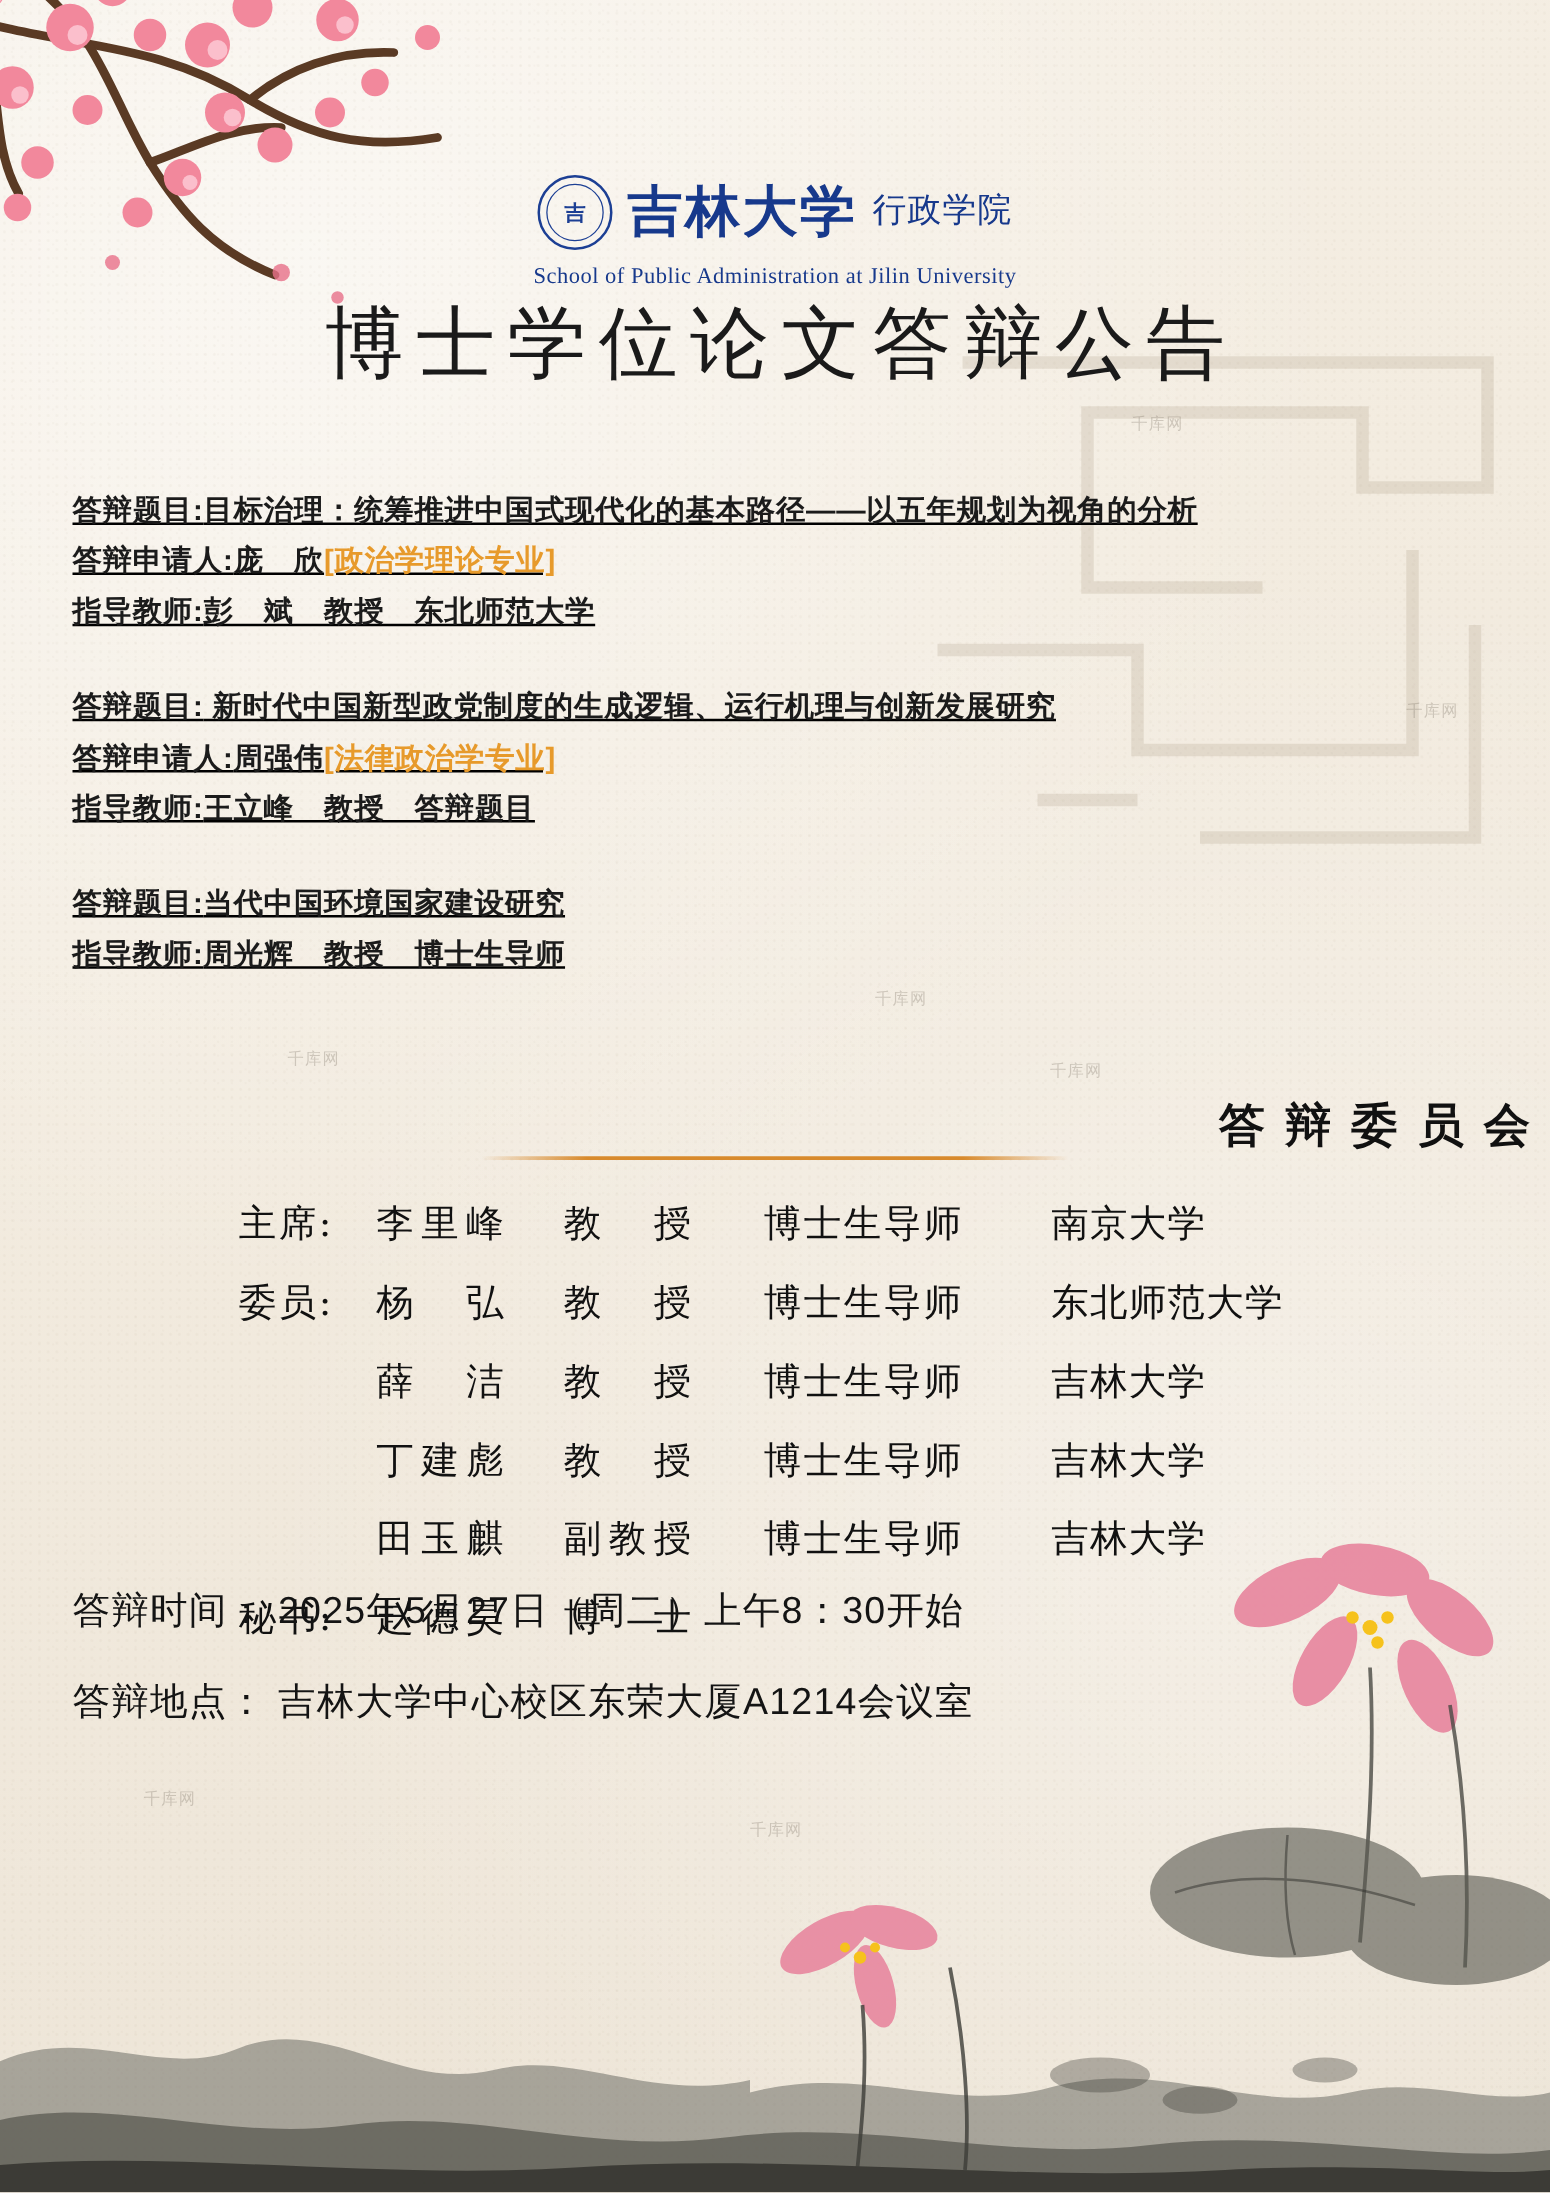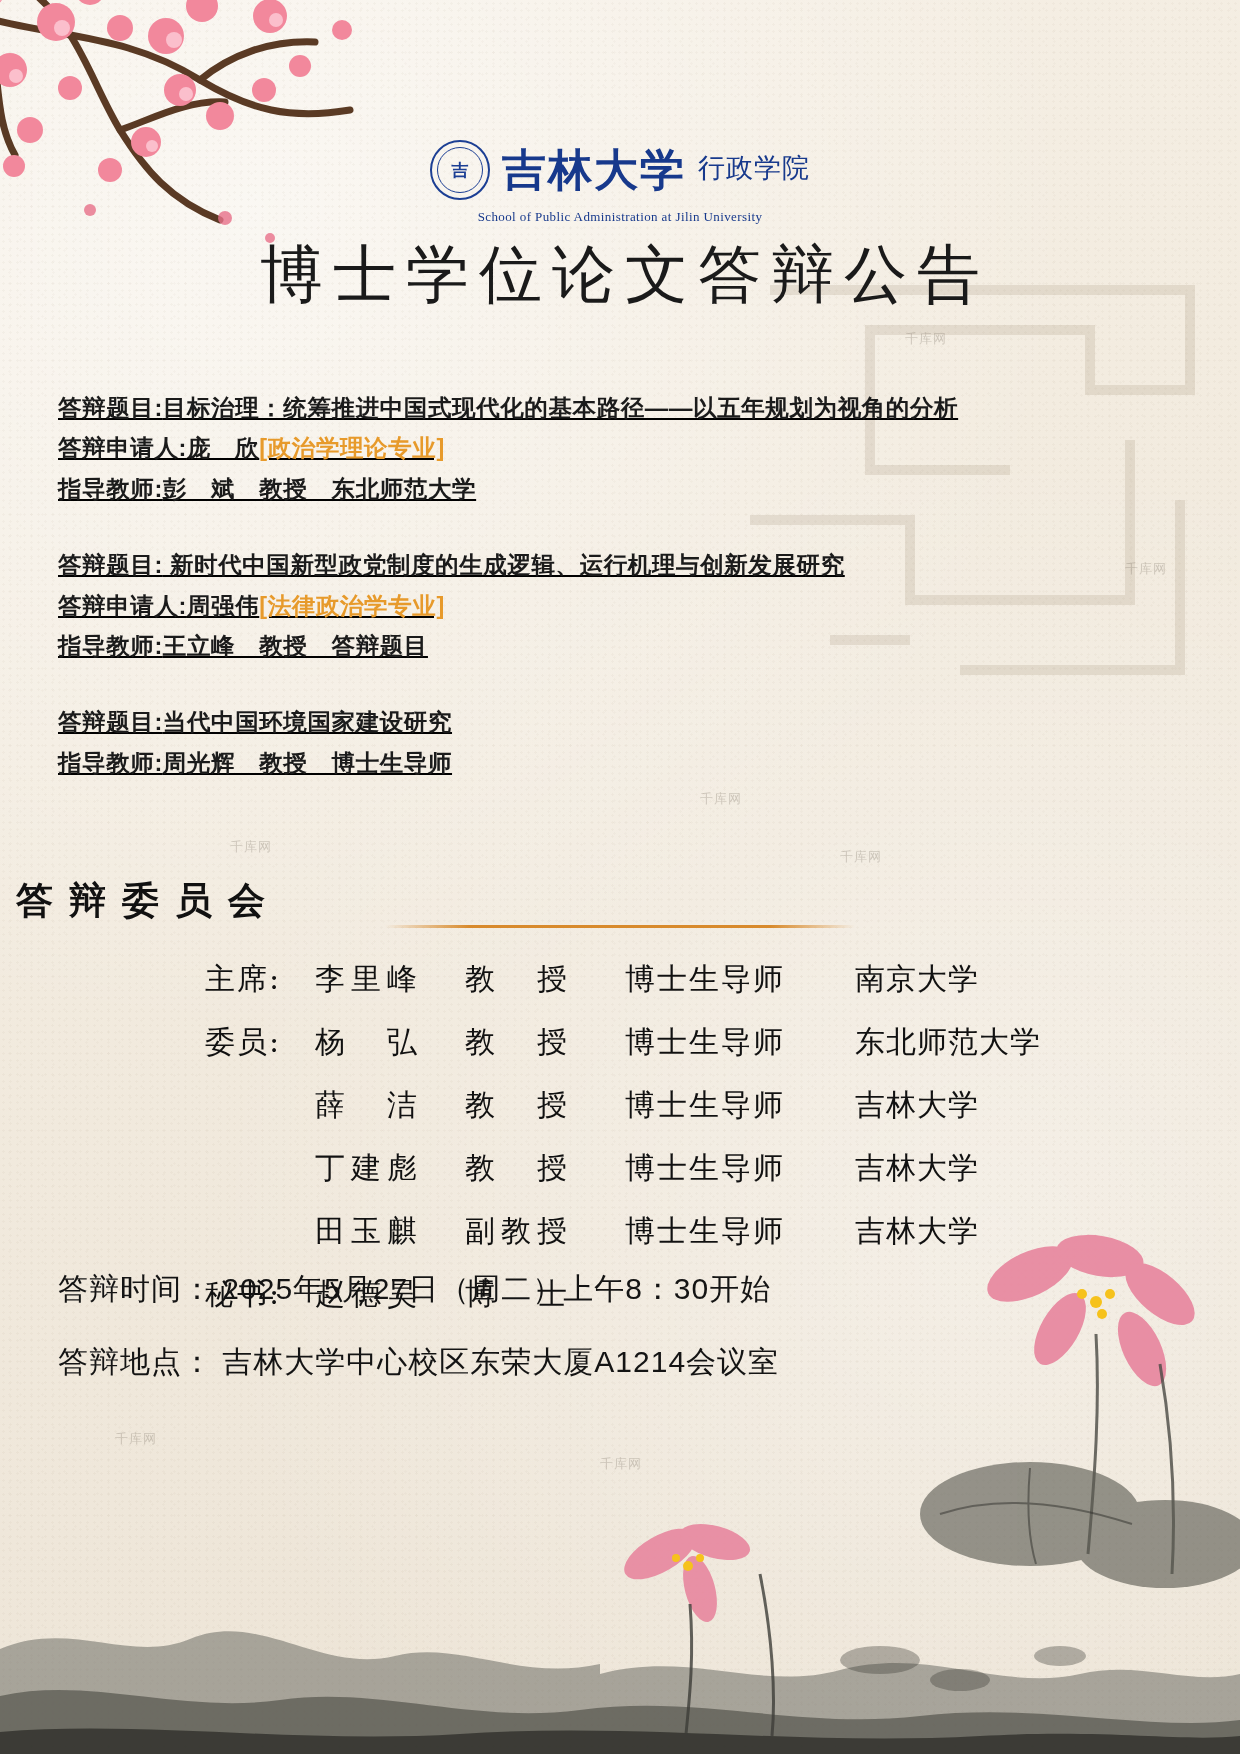--- a/index.html
+++ b/index.html
@@ -96,21 +96,21 @@
   .logo-text-sub {
     font-family: Liberation Sans, sans-serif;
     font-size: 27px;
     color: #17398c;
     letter-spacing: 1px;
     line-height: 1;
     padding-bottom: 4px;
   }
   .logo-en {
     font-family: "Liberation Serif", serif;
-    font-size: 13px;
+    font-size: 18px;
     color: #17398c;
     letter-spacing: 0.4px;
     margin-top: 5px;
   }
   .poster-title {
     position: absolute;
     top: 232px;
     left: 0;
     width: 1240px;
     text-align: center;
@@ -142,21 +142,21 @@
   }
   .major {
     color: #e79a2b;
   }
   
   .committee-head {
     position: absolute;
     top: 876px;
     left: 0;
     width: 1240px;
-    text-align: left;
+    text-align: right;
   }
   .committee-title {
     display: inline-block;
     font-family: "DejaVu Serif", serif;
     font-size: 37px;
     font-weight: bold;
     letter-spacing: 16px;
     color: #111;
     text-indent: 16px;
   }
@@ -165,21 +165,21 @@
     top: 925px;
     left: 50%;
     transform: translateX(-50%);
     width: 470px;
     height: 3px;
     background: linear-gradient(to right, rgba(222,142,48,0) 0%, #d88a2c 18%, #d88a2c 82%, rgba(222,142,48,0) 100%);
   }
   .committee-table {
     position: absolute;
     top: 948px;
-    left: 205px;
+    left: 191px;
     width: 840px;
     font-family: "DejaVu Serif", serif;
     font-size: 30px;
     color: #111;
     border-collapse: collapse;
   }
   .committee-table td {
     padding: 11px 0;
     white-space: nowrap;
   }

